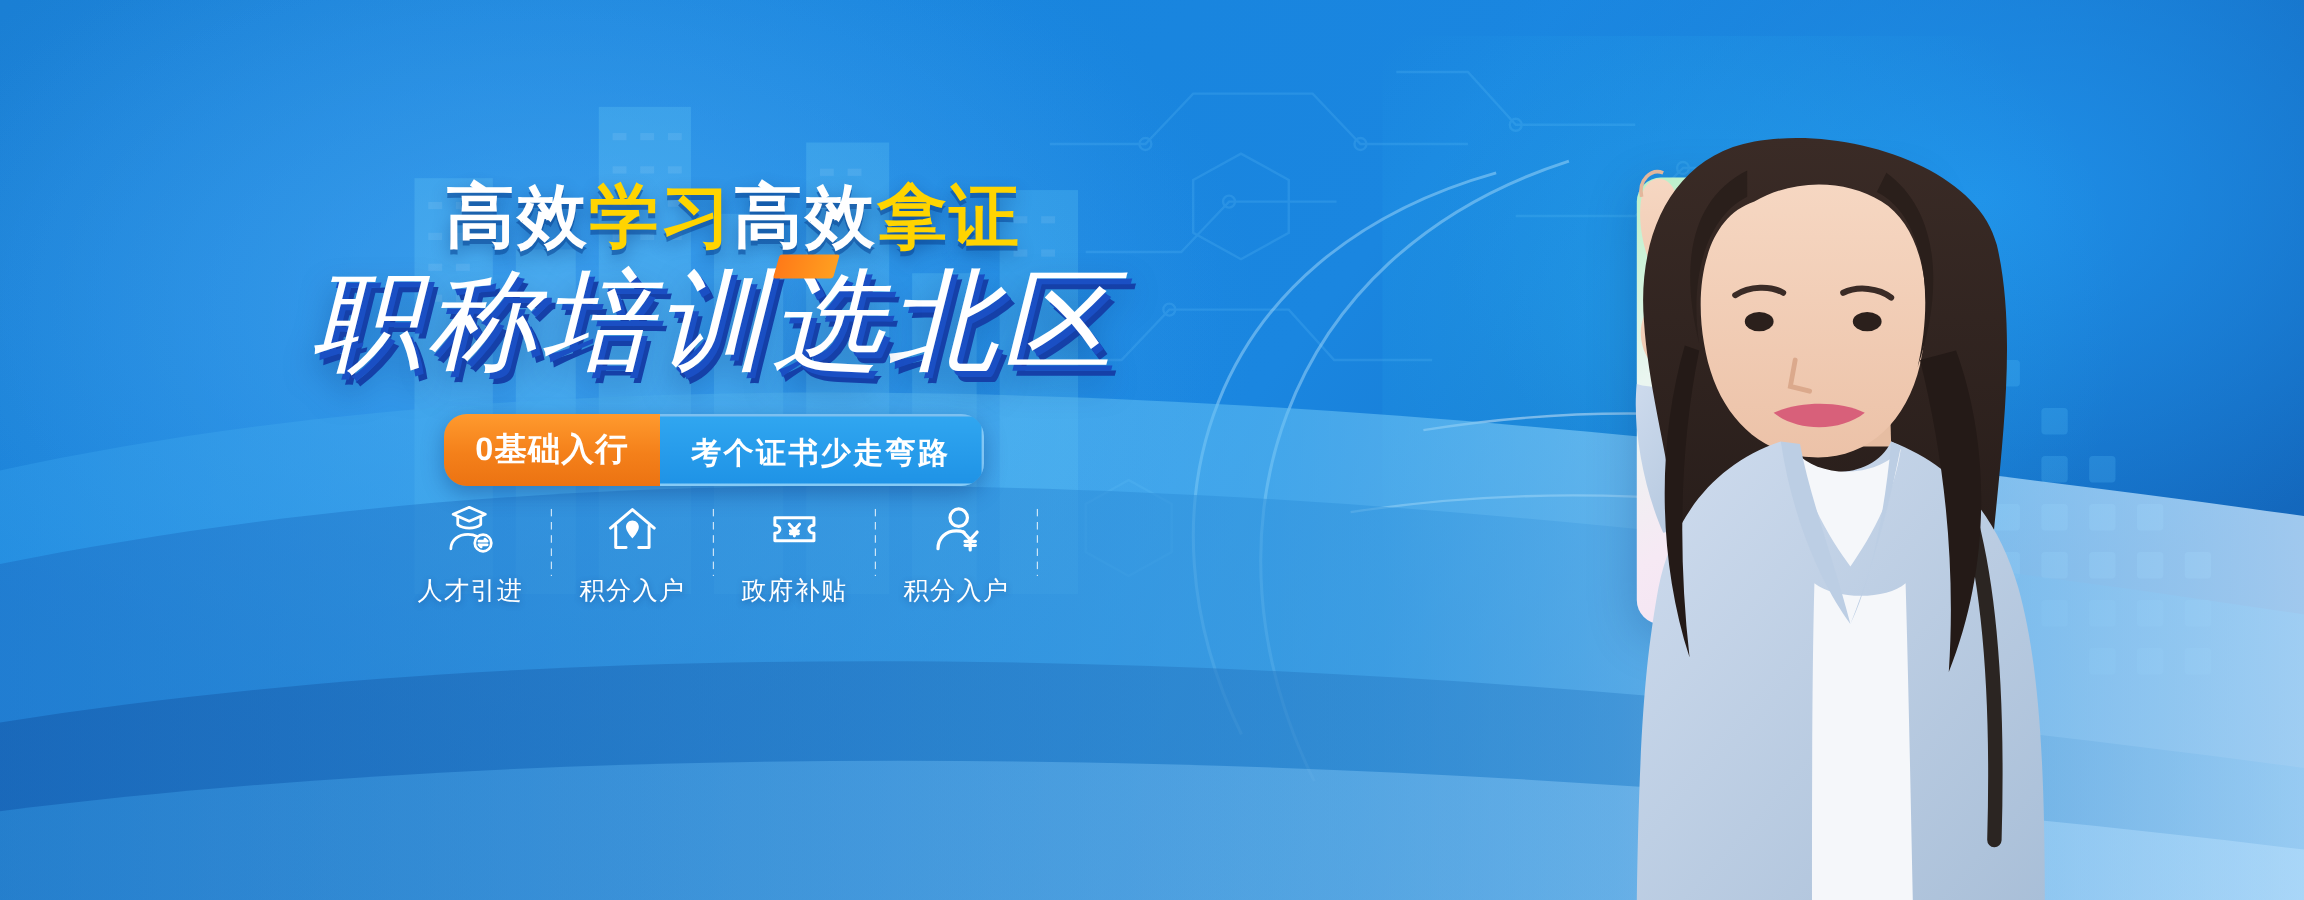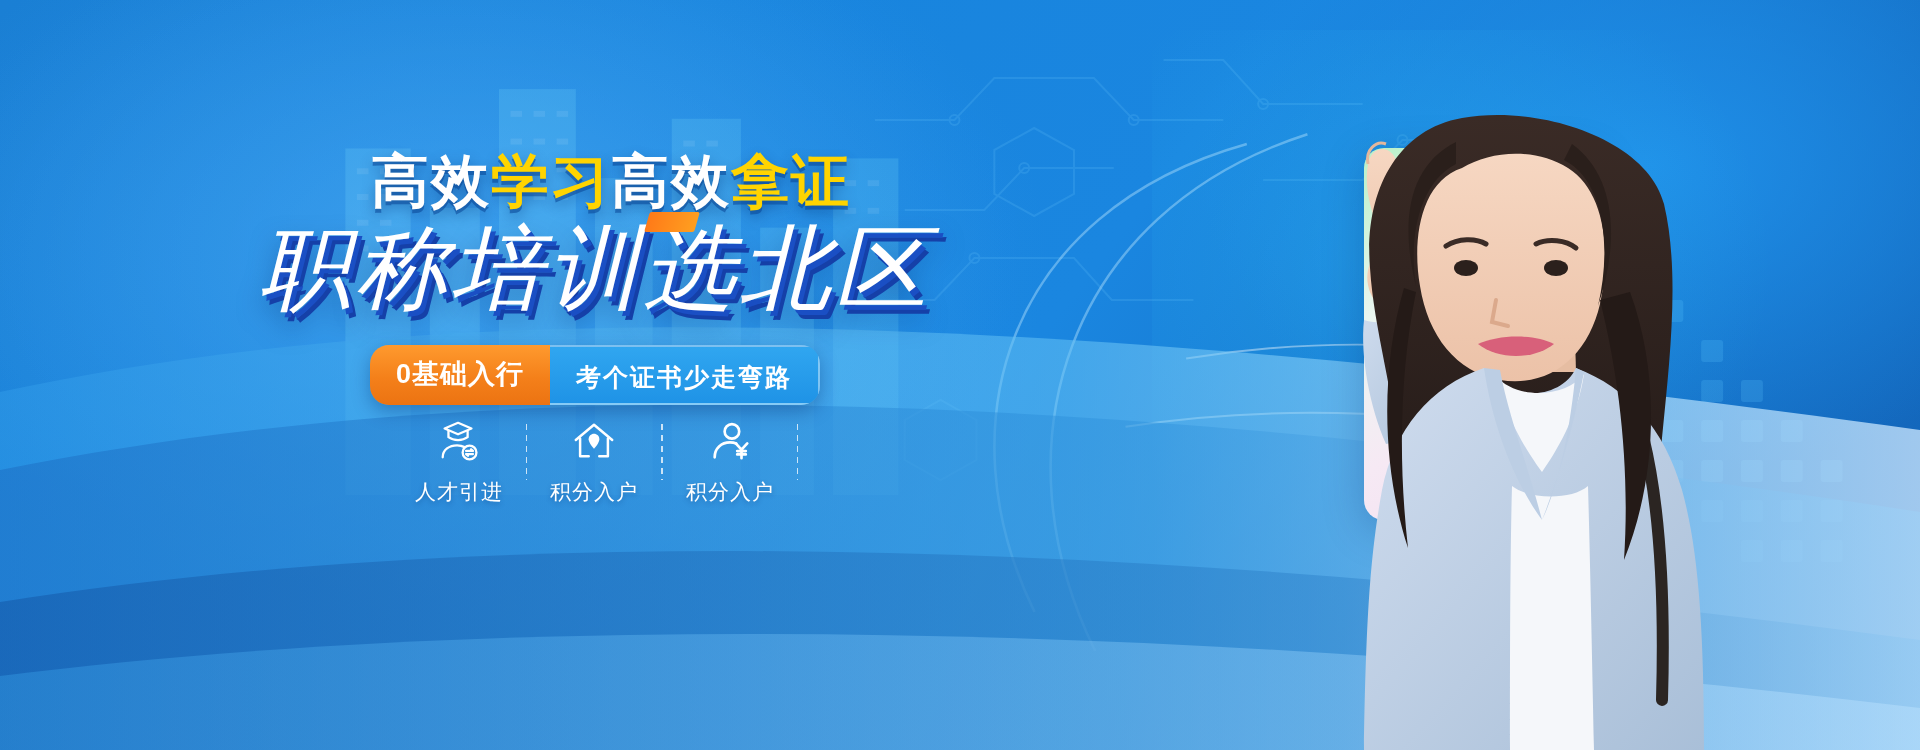--- a/index.html
+++ b/index.html
@@ -377,20 +377,28 @@
         <svg class="ficon" viewBox="0 0 48 48" fill="none" stroke="#ffffff" stroke-width="2.6" stroke-linecap="round" stroke-linejoin="round">
           <path d="M5 23 L24 7 L43 23"></path>
           <path d="M9.5 21.5 V40 H18.5 M38.5 21.5 V40 H29.5"></path>
           <path d="M24 16.5 C20.9 16.5 18.4 19 18.4 22.1 C18.4 26 24 32 24 32 C24 32 29.6 26 29.6 22.1 C29.6 19 27.1 16.5 24 16.5 Z" fill="#ffffff" stroke="none"></path>
         </svg>
         <div class="flabel">积分入户</div>
       </div>
 
       <div class="fdivider"></div>
 
+      <div class="feature">
+        <svg class="ficon" viewBox="0 0 48 48" fill="none" stroke="#ffffff" stroke-width="2.6" stroke-linecap="round" stroke-linejoin="round">
+          <path d="M7 14 H41 V20.5 C38.5 20.5 36.6 22 36.6 24 C36.6 26 38.5 27.5 41 27.5 V34 H7 V27.5
+                   C9.5 27.5 11.4 26 11.4 24 C11.4 22 9.5 20.5 7 20.5 Z"></path>
+          <path d="M19.5 19.5 L24 24.5 L28.5 19.5 M24 24.5 V30 M20.5 25.5 H27.5 M20.5 28 H27.5"></path>
+        </svg>
+        <div class="flabel">政府补贴</div>
+      </div>
 
       <div class="fdivider"></div>
 
       <div class="feature">
         <svg class="ficon" viewBox="0 0 48 48" fill="none" stroke="#ffffff" stroke-width="2.8" stroke-linecap="round" stroke-linejoin="round">
           <circle cx="26" cy="14" r="7.6"></circle>
           <path d="M8 41 C8 31.5 15 25.5 24 25.5 C26.4 25.5 28.6 25.9 30.6 26.7"></path>
           <path d="M30 26.5 L36 33 L42 26.5 M36 33 V42 M31.5 34.5 H40.5 M31.5 38 H40.5"></path>
         </svg>
         <div class="flabel">积分入户</div>

